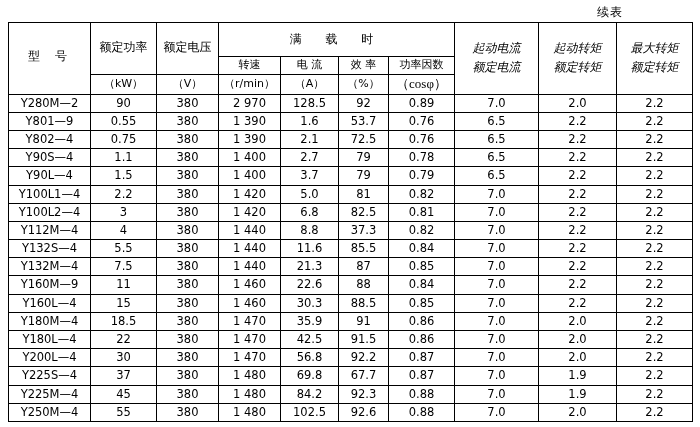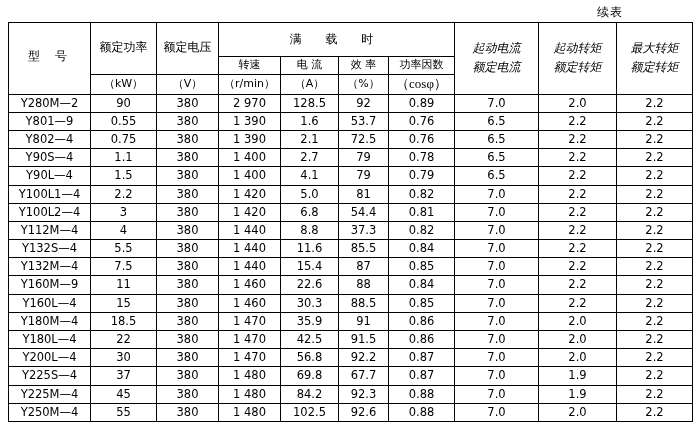--- a/index.html
+++ b/index.html
@@ -228,21 +228,21 @@
           <td>0.78</td>
           <td>6.5</td>
           <td>2.2</td>
           <td>2.2</td>
         </tr>
         <tr class="datarow">
           <td class="type-cell">Y90L—4</td>
           <td>1.5</td>
           <td>380</td>
           <td>1 400</td>
-          <td>4.1</td>
+          <td>3.7</td>
           <td>79</td>
           <td>0.79</td>
           <td>6.5</td>
           <td>2.2</td>
           <td>2.2</td>
         </tr>
         <tr class="datarow">
           <td class="type-cell">Y100L1—4</td>
           <td>2.2</td>
           <td>380</td>
@@ -253,21 +253,21 @@
           <td>7.0</td>
           <td>2.2</td>
           <td>2.2</td>
         </tr>
         <tr class="datarow">
           <td class="type-cell">Y100L2—4</td>
           <td>3</td>
           <td>380</td>
           <td>1 420</td>
           <td>6.8</td>
-          <td>54.4</td>
+          <td>82.5</td>
           <td>0.81</td>
           <td>7.0</td>
           <td>2.2</td>
           <td>2.2</td>
         </tr>
         <tr class="datarow">
           <td class="type-cell">Y112M—4</td>
           <td>4</td>
           <td>380</td>
           <td>1 440</td>
@@ -288,21 +288,21 @@
           <td>0.84</td>
           <td>7.0</td>
           <td>2.2</td>
           <td>2.2</td>
         </tr>
         <tr class="datarow">
           <td class="type-cell">Y132M—4</td>
           <td>7.5</td>
           <td>380</td>
           <td>1 440</td>
-          <td>15.4</td>
+          <td>21.3</td>
           <td>87</td>
           <td>0.85</td>
           <td>7.0</td>
           <td>2.2</td>
           <td>2.2</td>
         </tr>
         <tr class="datarow">
           <td class="type-cell">Y160M—9</td>
           <td>11</td>
           <td>380</td>

